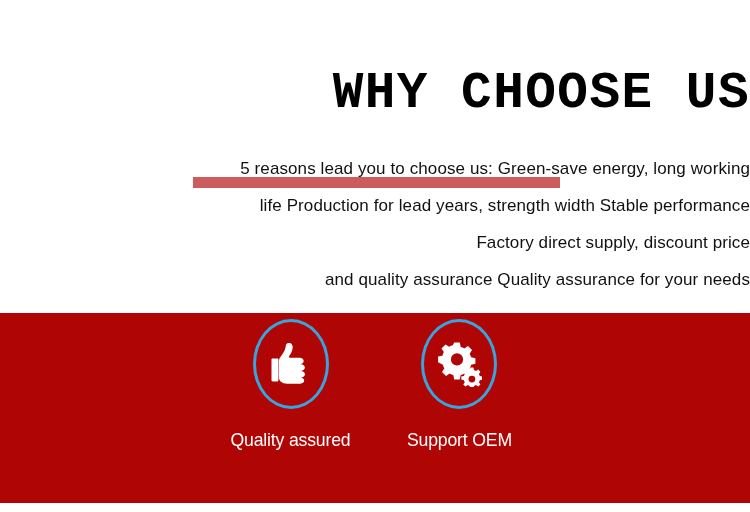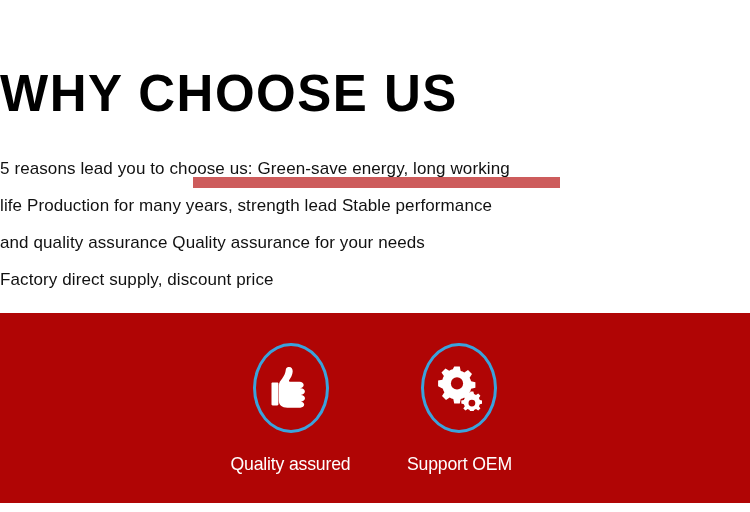--- a/index.html
+++ b/index.html
@@ -36,38 +36,38 @@
     width: 367px;
     height: 11px;
     background: #cd5c5c;
     z-index: 1;
   }
   .title-text {
     position: absolute;
     left: 0;
     top: 63px;
     width: 750px;
-    text-align: left;
-    font-family: Liberation Sans, sans-serif;
+    text-align: right;
+    font-family: Liberation Mono, monospace;
     font-weight: bold;
     font-size: 51px;
     letter-spacing: 1.5px;
     color: #000000;
     line-height: 62px;
     z-index: 2;
     white-space: nowrap;
   }
 
   
   .desc {
     position: absolute;
     left: 0;
     top: 150px;
     width: 750px;
-    text-align: left;
+    text-align: right;
     color: #111111;
     font-family: "Liberation Sans", sans-serif;
     font-size: 17px;
     line-height: 37px;
     letter-spacing: 0.1px;
   }
   .desc .line { display: block; white-space: nowrap; }
 
   
   .red-band {
@@ -82,21 +82,21 @@
   .features {
     position: absolute;
     left: 0;
     top: 0;
     width: 750px;
     height: 190px;
     display: flex;
     flex-direction: row;
     align-items: flex-start;
     justify-content: center;
-    padding-top: 30px;
+    padding-top: 6px;
     box-sizing: border-box;
   }
   .feature {
     width: 168px;
     display: flex;
     flex-direction: column;
     align-items: center;
   }
   .circle {
     width: 76px;
@@ -124,23 +124,23 @@
 
 <div class="page">
 
   <div class="title-wrap">
     <div class="title-underline"></div>
   </div>
   <div class="title-text">WHY  CHOOSE  US</div>
 
   <div class="desc">
     <span class="line">5 reasons lead you to choose us: Green-save energy, long working</span>
-    <span class="line">life Production for many years, strength lead Stable performance</span>
+    <span class="line">life Production for lead years, strength width Stable performance</span>
+    <span class="line">Factory direct supply, discount price</span>
     <span class="line">and quality assurance Quality assurance for your needs</span>
-    <span class="line">Factory direct supply, discount price</span>
   </div>
 
   <div class="red-band">
     <div class="features">
 
       <div class="feature">
         <div class="circle">
           <span>
             <svg width="44" height="46" viewBox="0 0 44 46" aria-hidden="true">
               <path fill="#ffffff" d="M18.5 2.2c3.4-1.1 5.3 1.2 5.2 4.3-0.1 3.1-1.9 6.4-3.6 8.7-0.5 0.7 0 1.5 0.8 1.5h9.7c2.3 0 4.1 1.5 4.1 3.3s-1.8 3.3-4.1 3.3h1.2c2.3 0 4.1 1.5 4.1 3.3s-1.8 3.3-4.1 3.3h0.1c2.3 0 4.1 1.5 4.1 3.3s-1.8 3.3-4.1 3.3h-0.5c2.1 0 3.8 1.4 3.8 3.1s-1.7 3.1-3.8 3.1H18.4c-5.6 0-8.6-2.6-8.6-7.4V20.6c0-3 1.6-4.9 3.4-7.2 2.1-2.7 3.3-5.7 3.6-8.6 0.1-1.3 0.6-2.2 1.7-2.6z"></path>

